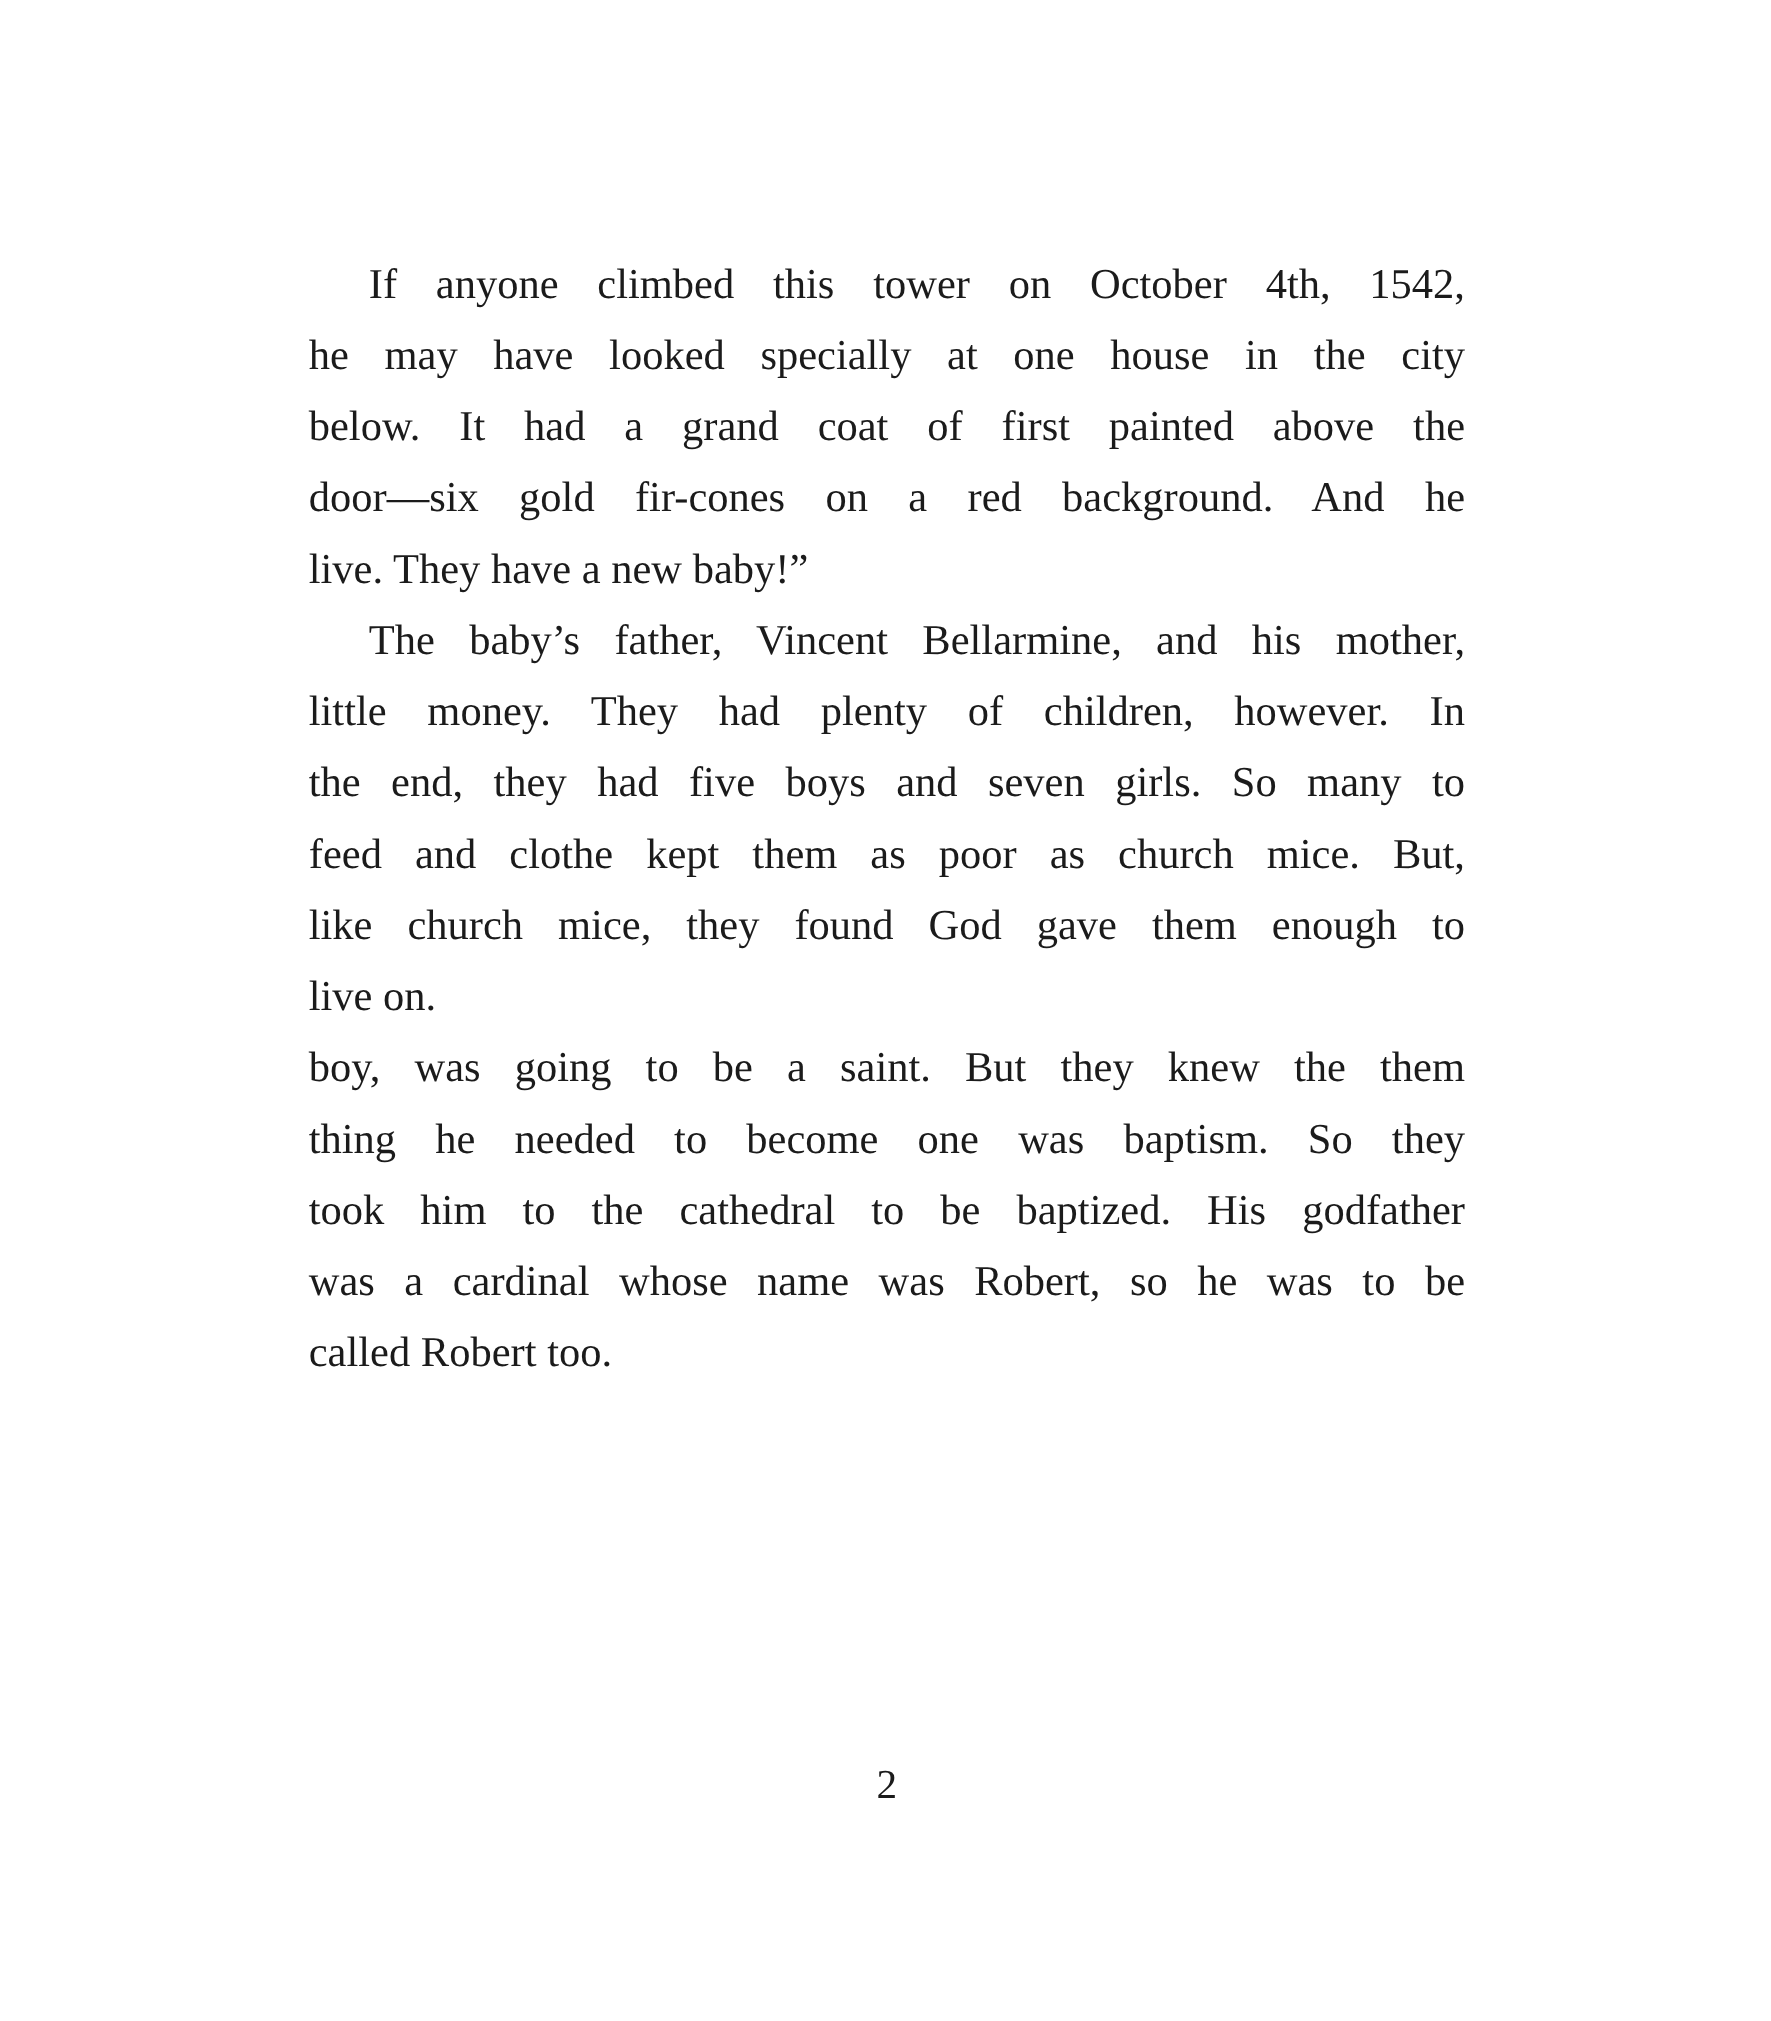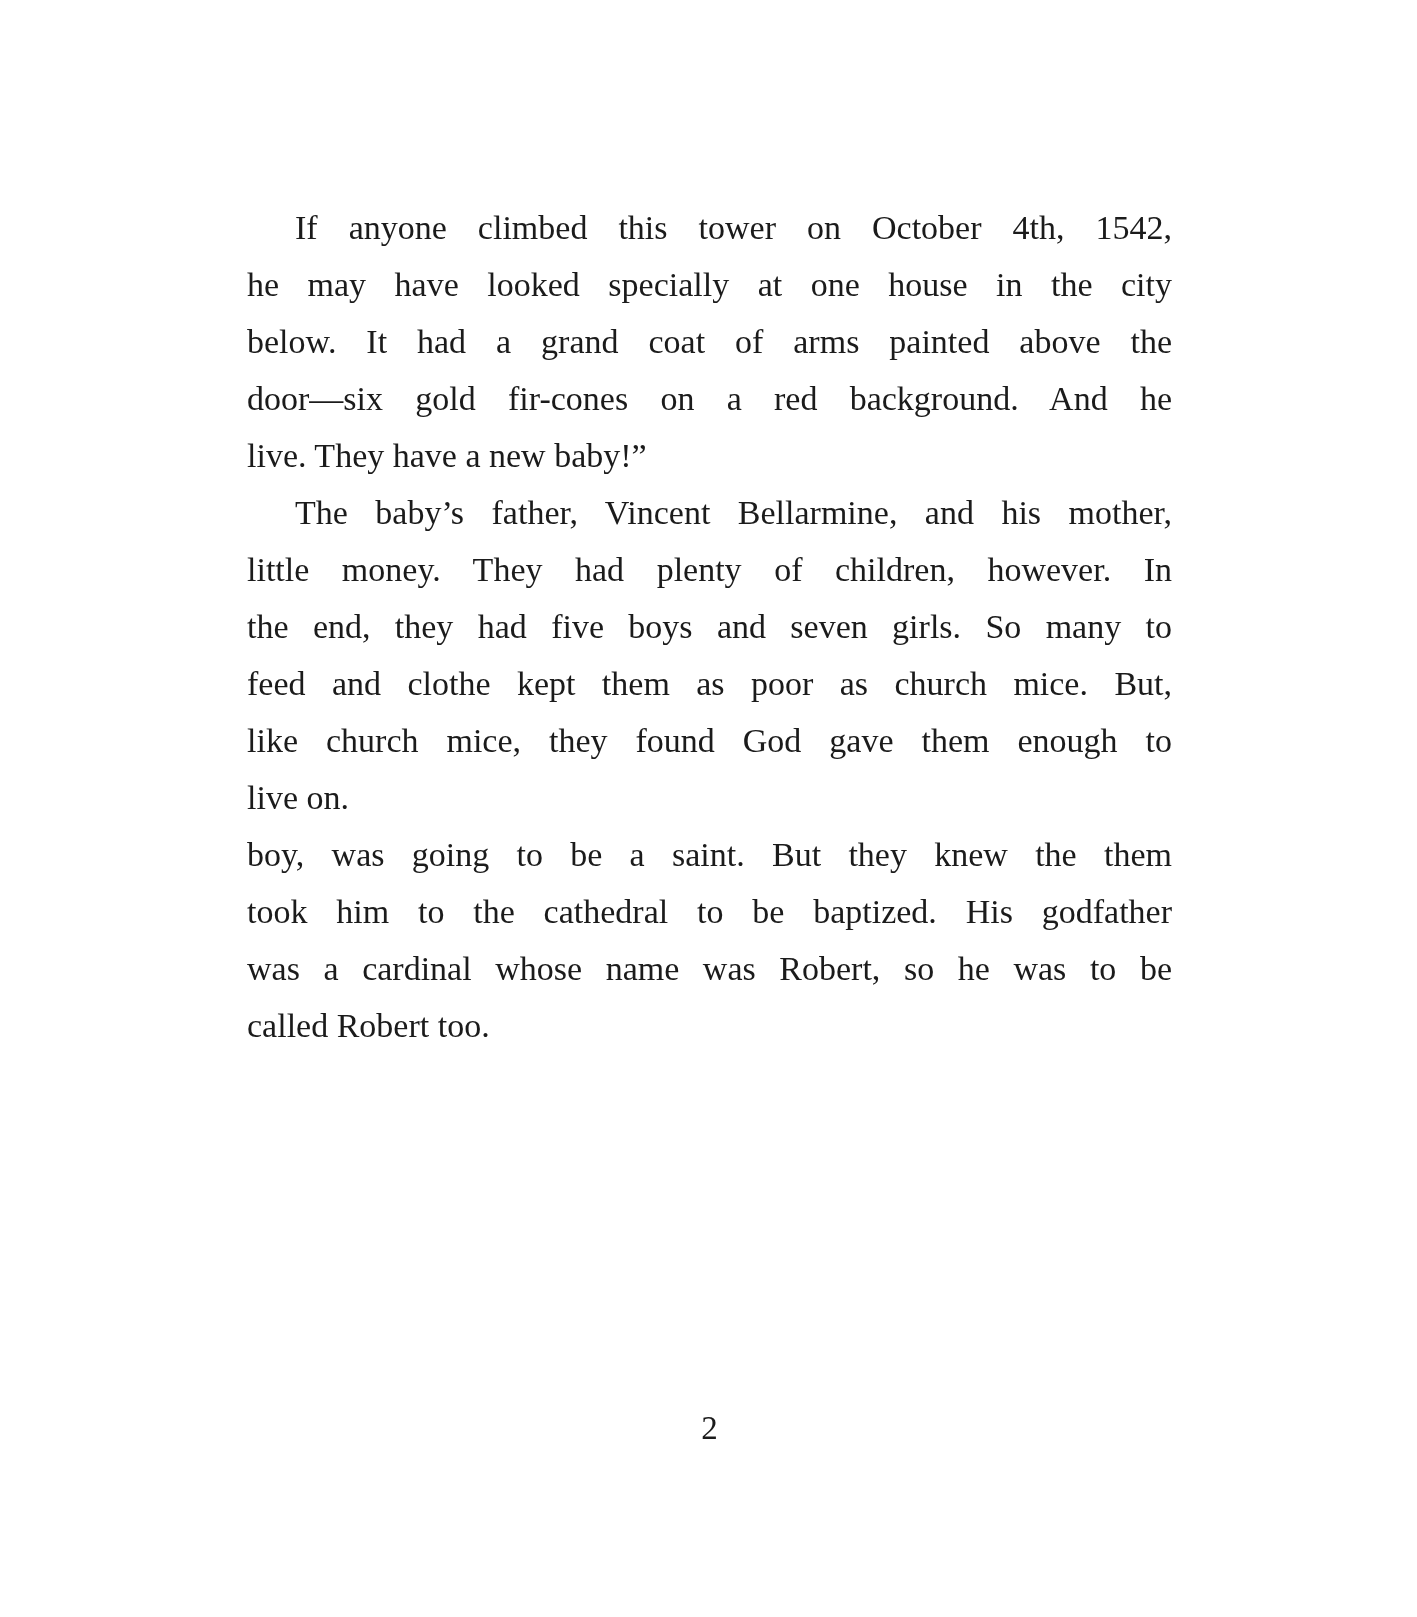--- a/index.html
+++ b/index.html
@@ -46,28 +46,29 @@
     line-height: 57px;
   }
 </style>
 </head>
 <body>
 
 <main class="page">
   <section class="text-block">
       <div class="line indent j">If anyone climbed this tower on October 4th, 1542,</div>
       <div class="line j">he may have looked specially at one house in the city</div>
-      <div class="line j">below. It had a grand coat of arms painted above the</div>
+      <div class="line j">below. It had a grand coat of first painted above the</div>
       <div class="line j">door—six gold fir-cones on a red background. And he</div>
       <div class="line">live. They have a new baby!”</div>
       <div class="line indent j">The baby’s father, Vincent Bellarmine, and his mother,</div>
       <div class="line j">little money. They had plenty of children, however. In</div>
       <div class="line j">the end, they had five boys and seven girls. So many to</div>
       <div class="line j">feed and clothe kept them as poor as church mice. But,</div>
       <div class="line j">like church mice, they found God gave them enough to</div>
       <div class="line">live on.</div>
       <div class="line j">boy, was going to be a saint. But they knew the them</div>
+      <div class="line j">thing he needed to become one was baptism. So they</div>
       <div class="line j">took him to the cathedral to be baptized. His godfather</div>
       <div class="line j">was a cardinal whose name was Robert, so he was to be</div>
       <div class="line">called Robert too.</div>
     </section>
   <footer class="folio">2</footer>
 </main>
 
 </body></html>

